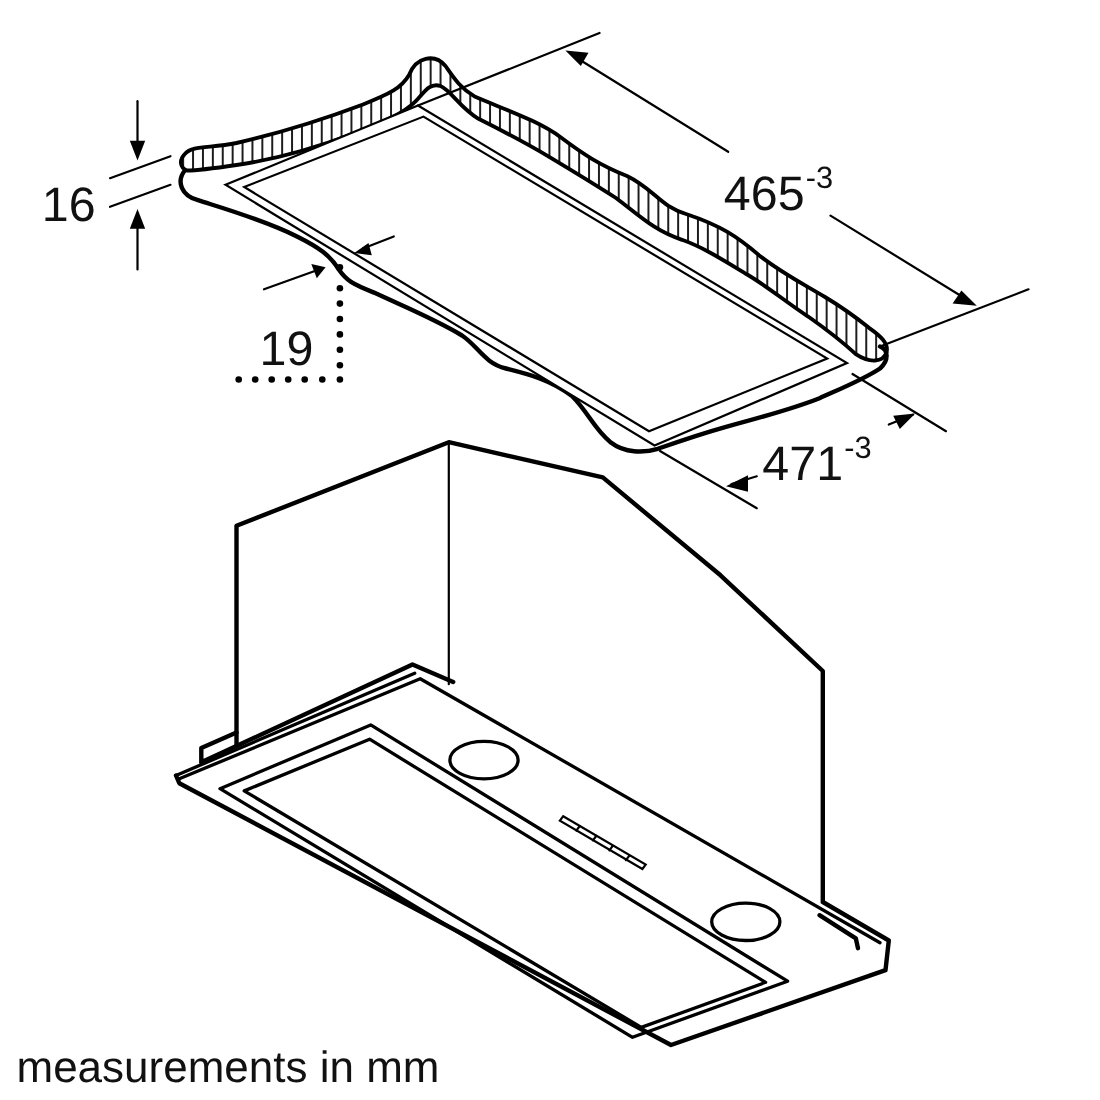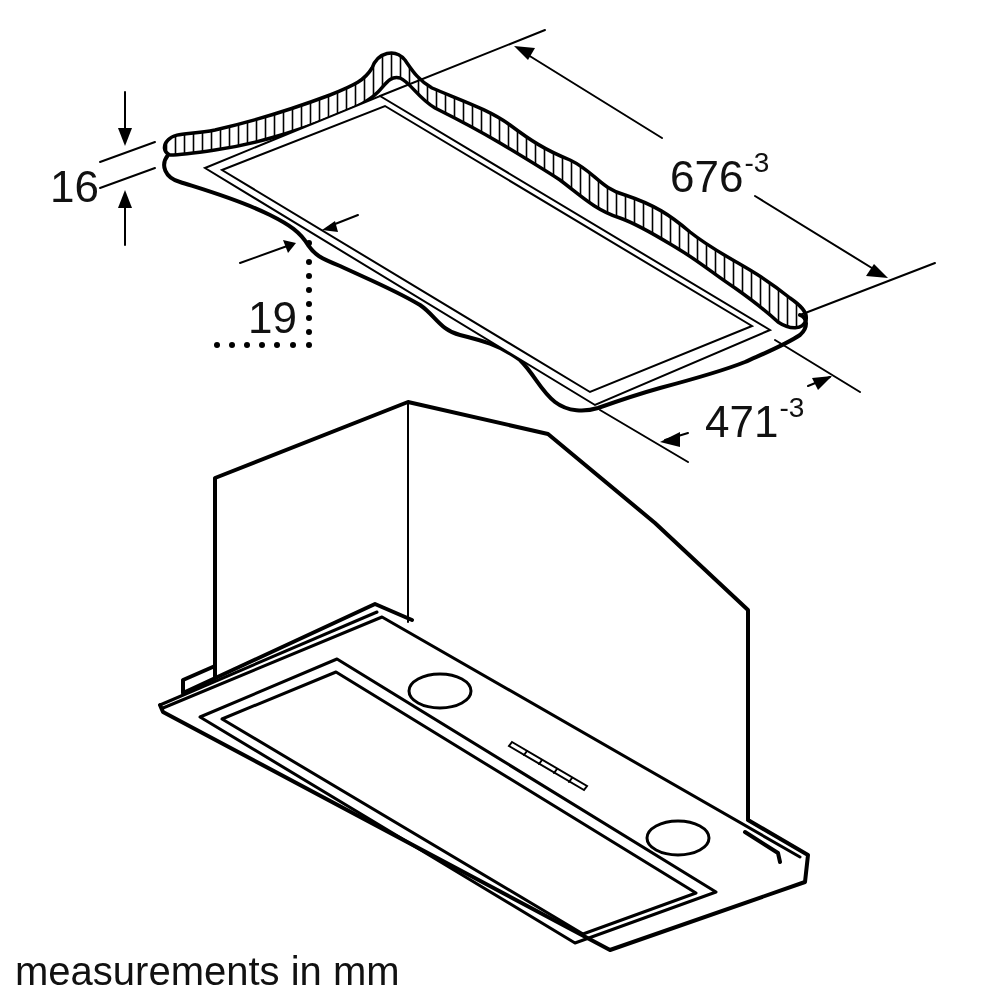--- a/index.html
+++ b/index.html
@@ -1,19 +1,19 @@
 <!DOCTYPE html>
 <html><head>
 <meta charset="utf-8">
 <style>
   html, body { margin: 0; padding: 0; background: #ffffff; }
   body { width: 1000px; height: 1000px; position: relative; overflow: hidden; font-family: "Liberation Sans", sans-serif; }
   #drawing { position: absolute; left: 0; top: 0; width: 1000px; height: 1000px; }
   .lbl { position: absolute; color: #111; font-family: "Liberation Sans", sans-serif; white-space: nowrap; line-height: 1; }
-  .dim { font-size: 44px; margin-left: 12px; }
+  .dim { font-size: 44px; }
   .sup { font-size: 28px; position: relative; top: -20px; margin-left: 1px; }
   .caption { font-size: 40px; text-align: right; }
   .thick { stroke: #000; stroke-width: 4; fill: none; stroke-linejoin: round; stroke-linecap: round; }
   .mid { stroke: #000; stroke-width: 3; fill: none; stroke-linejoin: round; stroke-linecap: round; }
   .thin { stroke: #000; stroke-width: 2; fill: none; stroke-linecap: round; }
   .white { fill: #fff; }
 </style>
 </head>
 <body>
 
@@ -132,20 +132,20 @@
 
 <div class="lbl dim" style="left:38px; top:165px;">
   <span>16</span>
 </div>
 
 <div class="lbl dim" style="left:236px; top:296px;">
   <span>19</span>
 </div>
 
 <div class="lbl dim" style="left:658px; top:155px;">
-  <span>676</span><span class="sup">-3</span>
+  <span>465</span><span class="sup">-3</span>
 </div>
 
 <div class="lbl dim" style="left:693px; top:400px;">
   <span>471</span><span class="sup">-3</span>
 </div>
 
 <div class="lbl caption" style="left:15px; top:951px;">measurements in mm</div>
 
 </body></html>

